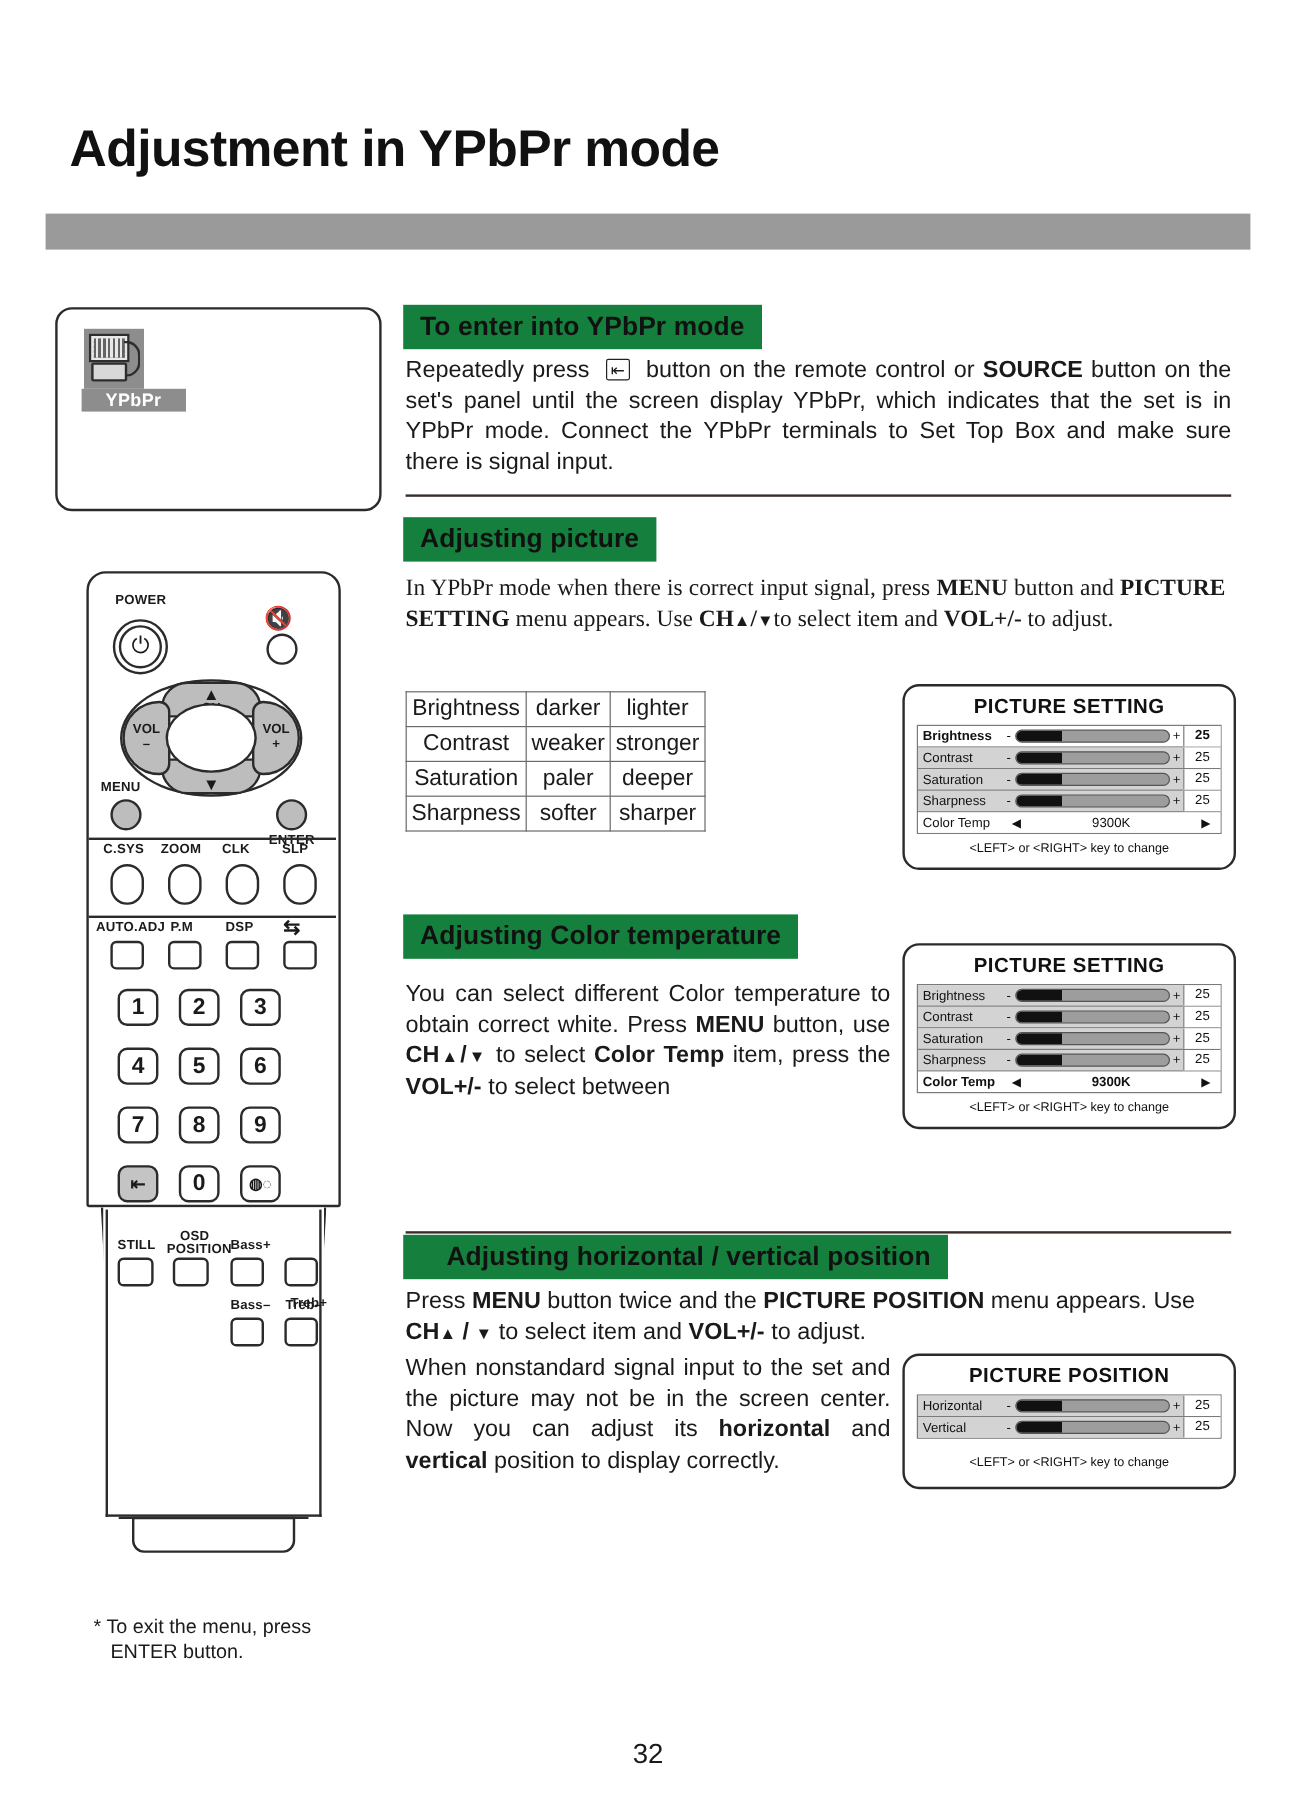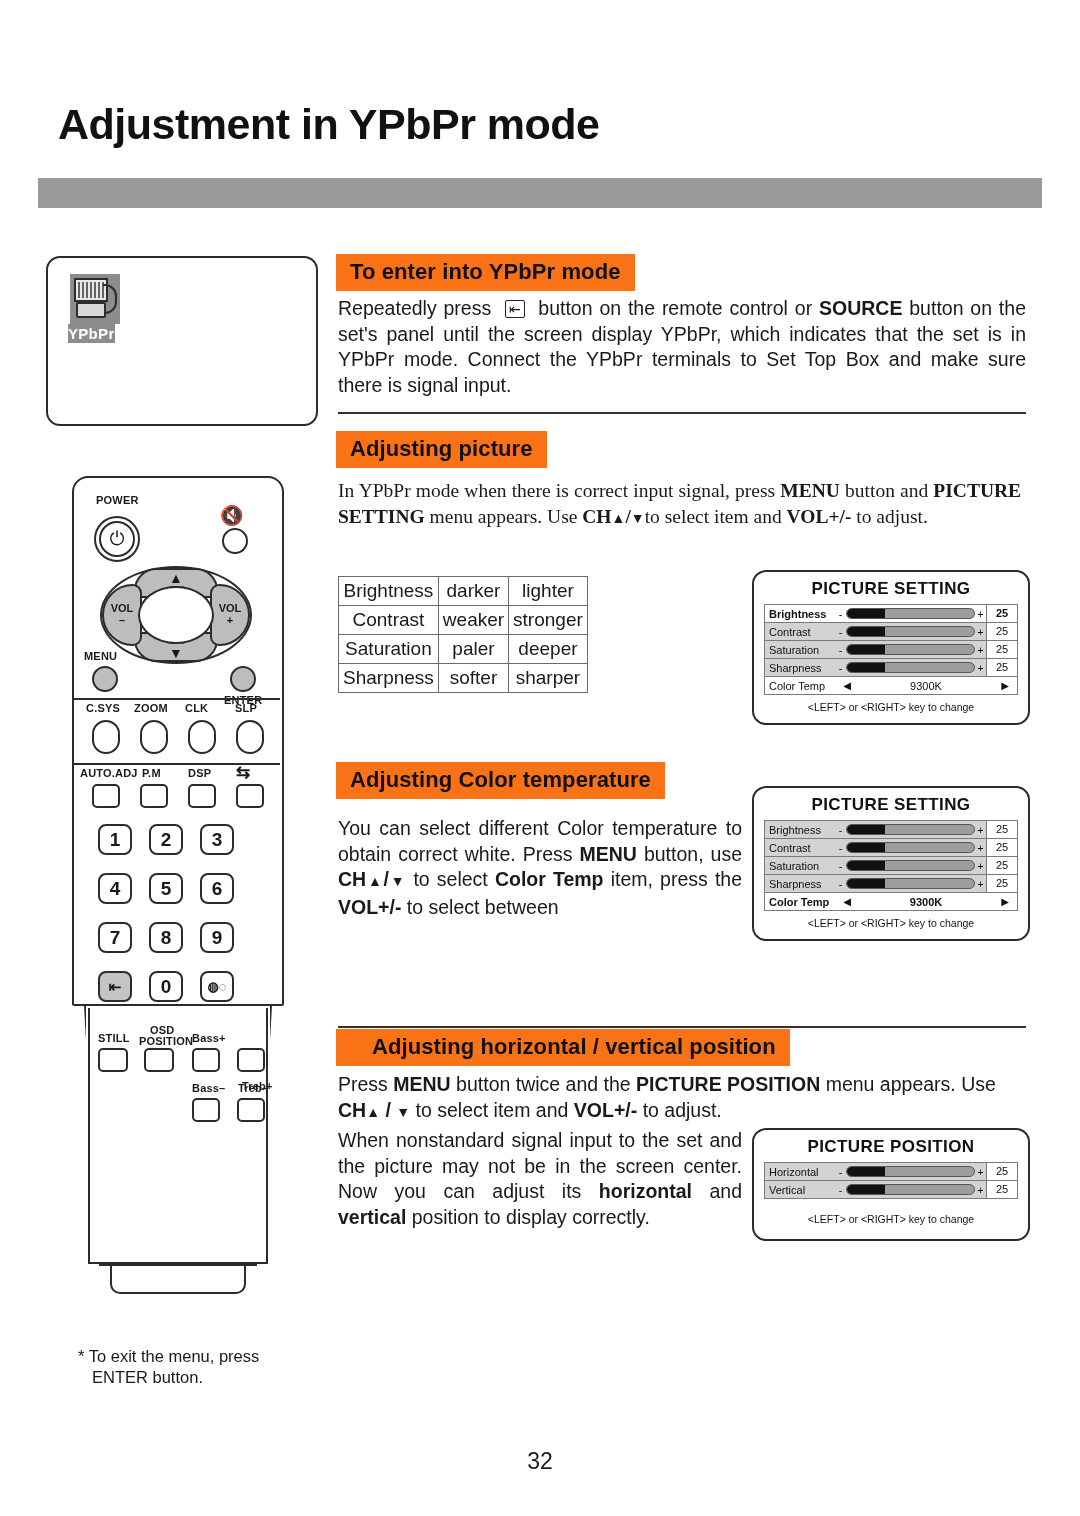--- a/index.html
+++ b/index.html
@@ -89,21 +89,21 @@
     border-radius: 0 12px 12px 0;
   }
   .icon-label {
     position: absolute;
     left: 20px;
     top: 66px;
     background: #8d8d8d;
     color: #ffffff;
     font-size: 15px;
     font-weight: bold;
-    padding: 1px 0;
+    padding: 1px 20px;
     letter-spacing: 0.3px;
   }
 
   
   .remote {
     position: absolute;
     left: 72px;
     top: 476px;
     width: 212px;
     height: 820px;
@@ -273,21 +273,21 @@
     position: absolute;
     left: 2px;
     width: 206px;
     height: 0;
     border-top: 2px solid #2b2b2b;
   }
 
   
   .section-head {
     position: absolute;
-    background: #f97316;
+    background: #15803d;
     color: #111;
     font-size: 22px;
     font-weight: bold;
     padding: 5px 14px 6px 14px;
     letter-spacing: 0.1px;
     white-space: nowrap;
   }
   .body-text {
     position: absolute;
     font-size: 19.5px;

